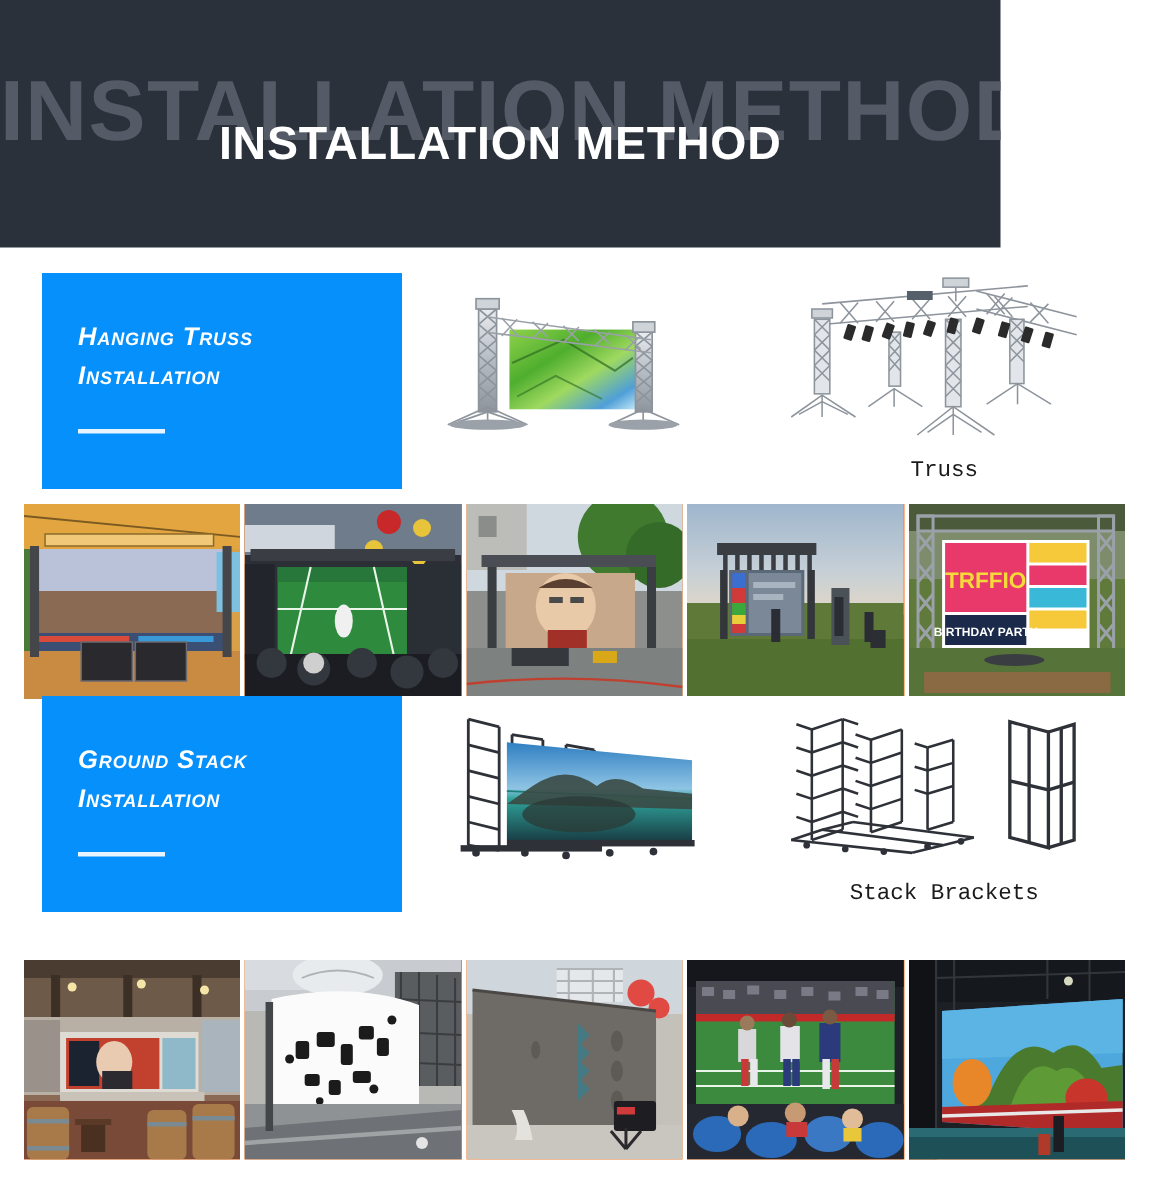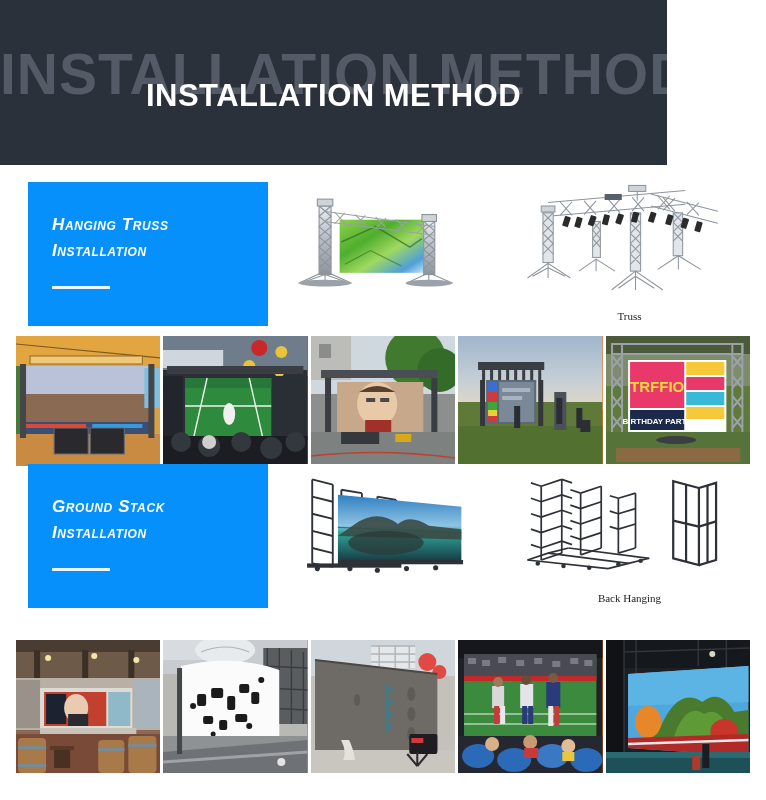--- a/index.html
+++ b/index.html
@@ -97,23 +97,23 @@
     position: relative;
     flex: 1 1 50%;
     height: 144px;
     overflow: hidden;
   }
   .diagram-caption {
     position: absolute;
     left: 0; right: 0;
     bottom: 4px;
     text-align: center;
-    font-size: 11px;
+    font-size: 15px;
     color: #1b1b1b;
-    font-family: Liberation Serif, serif;
+    font-family: Liberation Mono, monospace;
   }
   .diagram-svg { display: block; width: 100%; height: 120px; }
 
   
   .photo-row {
     position: absolute;
     left: 16px;
     width: 734px;
     height: 130px;
     display: flex;
@@ -483,21 +483,21 @@
             <circle cx="138" cy="113" r="2.6"></circle>
           </g>
 
           <g stroke="#2e3238" stroke-width="2.6" fill="none">
             <path d="M176 20 L176 110 L206 118 L206 28 Z"></path>
             <path d="M206 28 L226 22 L226 112 L206 118"></path>
             <path d="M176 66 L206 73 M206 73 L226 67"></path>
             <path d="M191 24 L191 114 M216 25 L216 115"></path>
           </g>
         </svg>
-        <div class="diagram-caption">Back Hanging</div>
+        <div class="diagram-caption">Stack Brackets</div>
       </div>
 
     </div>
   </div>
 </div>
 
 <div class="photo-row" id="photo-row-ground">
 
   <div class="photo">
     <svg viewBox="0 0 144 133" preserveAspectRatio="none">

